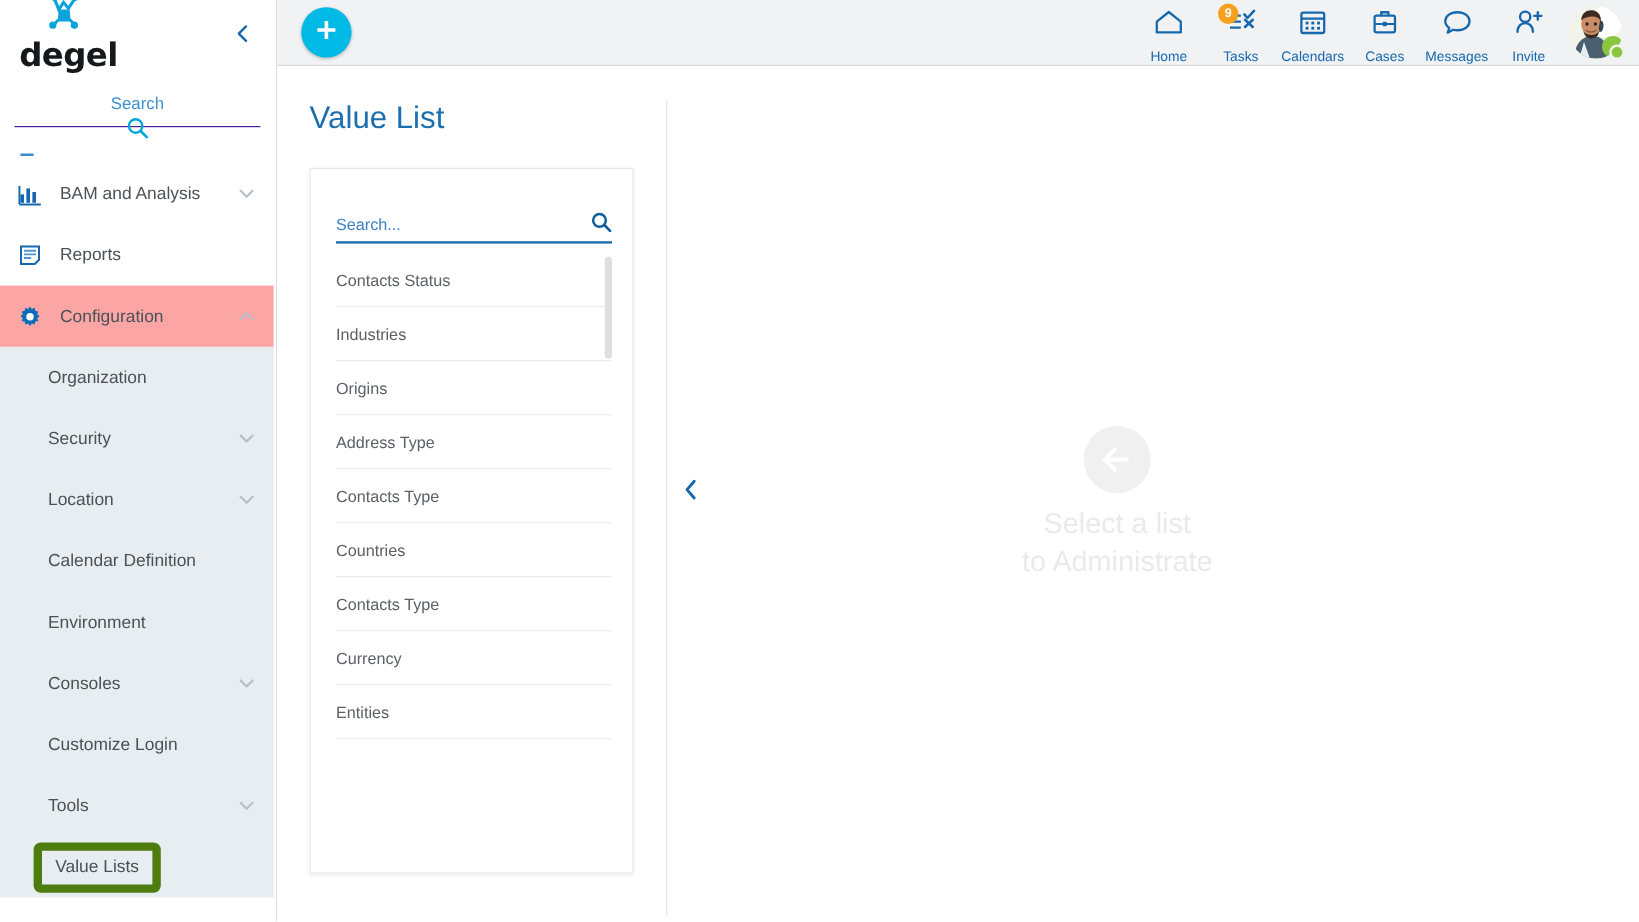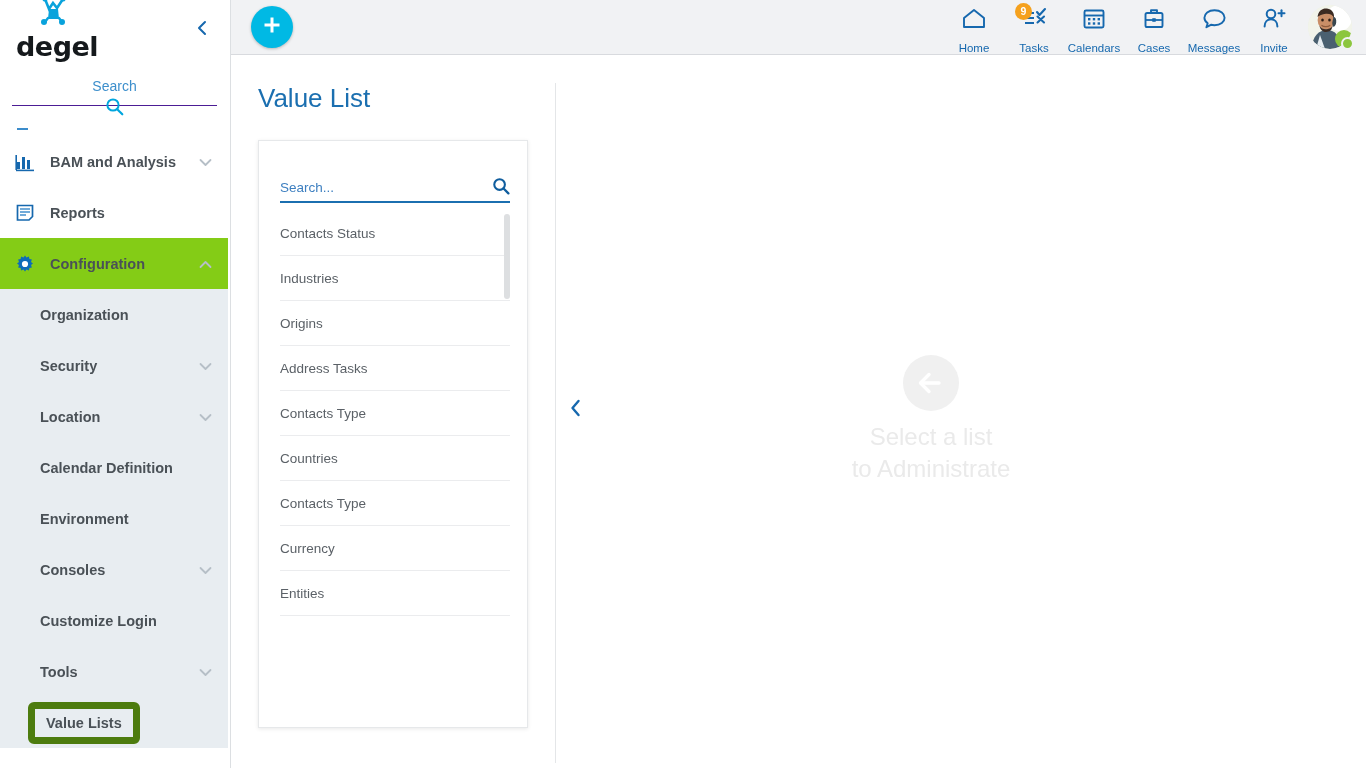--- a/index.html
+++ b/index.html
@@ -47,21 +47,21 @@
     position: absolute; left: 12px; top: 78px;
     width: 205px; height: 28px;
     border-bottom: 1px solid #4c1d95;
     display: flex; align-items: center; justify-content: space-between; flex-direction: column;
   }
   .search-box .ph {
     font-size: 14px; color: #3d8fcc; padding-bottom: 3px;
   }
   .search-box .ic { padding-bottom: 2px; }
 
-  .menu { position: absolute; top: 118px; left: 0; width: 228px; font-weight: bold; }
+  .menu { position: absolute; top: 118px; left: 0; width: 228px; }
   .menu-item {
     position: relative;
     display: flex; align-items: center;
     height: 51px;
     padding-left: 14px;
     cursor: pointer;
     background: #ffffff;
   }
   .menu-item .mi-icon {
     width: 22px; height: 22px;
@@ -71,21 +71,21 @@
   .menu-item .mi-label {
     margin-left: 14px;
     font-size: 14.5px; color: #4a5157;
   }
   .menu-item .chev {
     position: absolute; right: 16px; top: 50%;
     transform: translateY(-50%);
   }
   .menu-item.partial { height: 18px; overflow: hidden; align-items: flex-end; }
 
-  .menu-item.expanded { background: #84cc16; }
+  .menu-item.expanded { background: #fca5a5; }
   .submenu { background: #e8edf1; }
   .sub-item {
     position: relative;
     display: flex; align-items: center;
     height: 51px;
     padding-left: 40px;
     cursor: pointer;
   }
   .sub-item .si-label { font-size: 14.5px; color: #4a5157; }
   .sub-item .chev { position: absolute; right: 16px; top: 50%; transform: translateY(-50%); }
@@ -532,21 +532,21 @@
         <div class="vrow">
           <span class="vlabel">Contacts Status</span>
         </div>
         <div class="vrow">
           <span class="vlabel">Industries</span>
         </div>
         <div class="vrow">
           <span class="vlabel">Origins</span>
         </div>
         <div class="vrow">
-          <span class="vlabel">Address Tasks</span>
+          <span class="vlabel">Address Type</span>
         </div>
         <div class="vrow">
           <span class="vlabel">Contacts Type</span>
         </div>
         <div class="vrow">
           <span class="vlabel">Countries</span>
         </div>
         <div class="vrow">
           <span class="vlabel">Contacts Type</span>
         </div>

